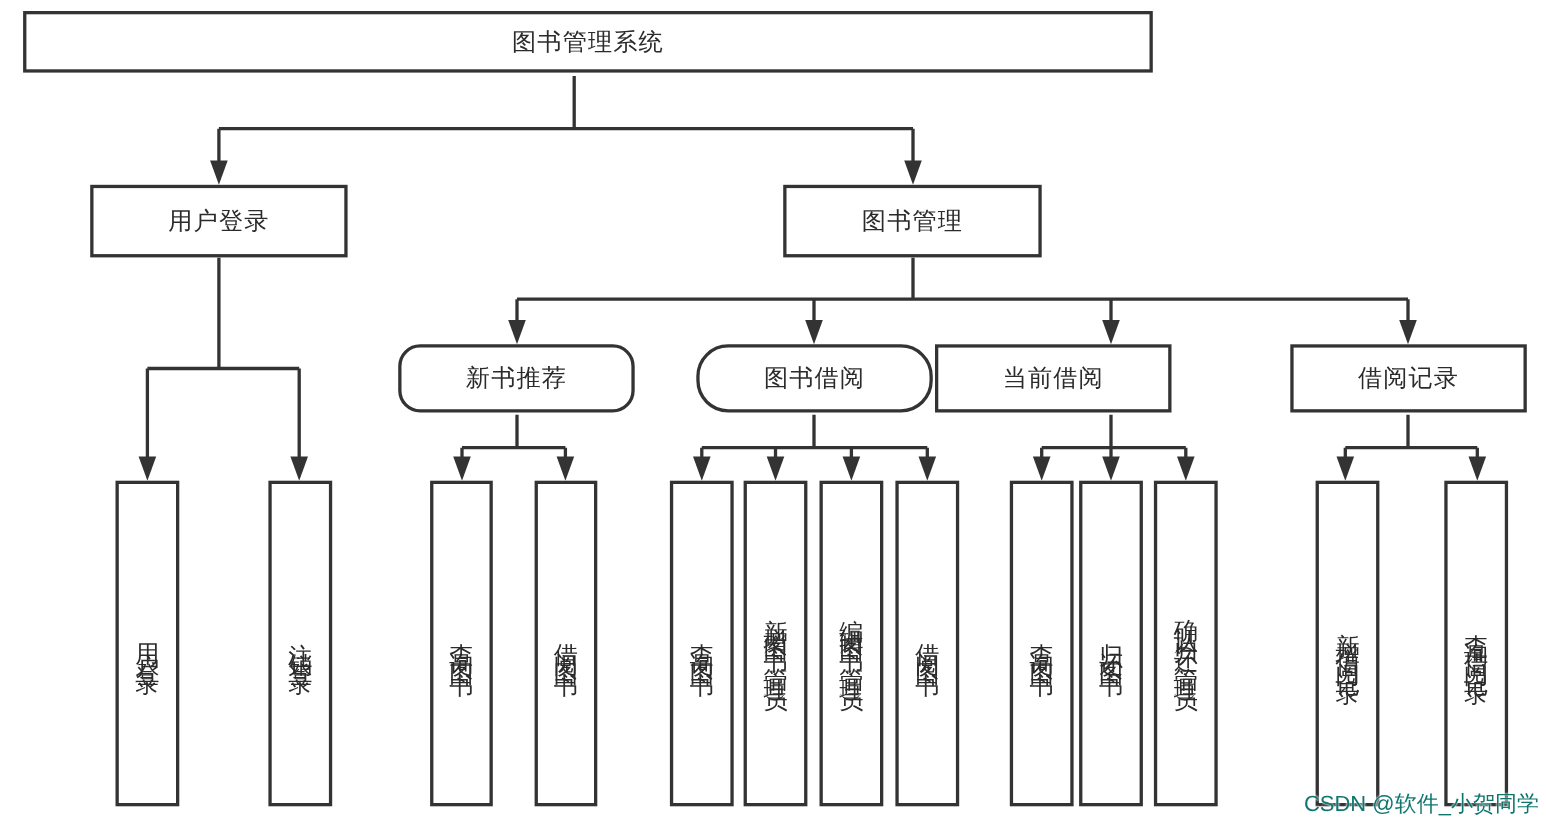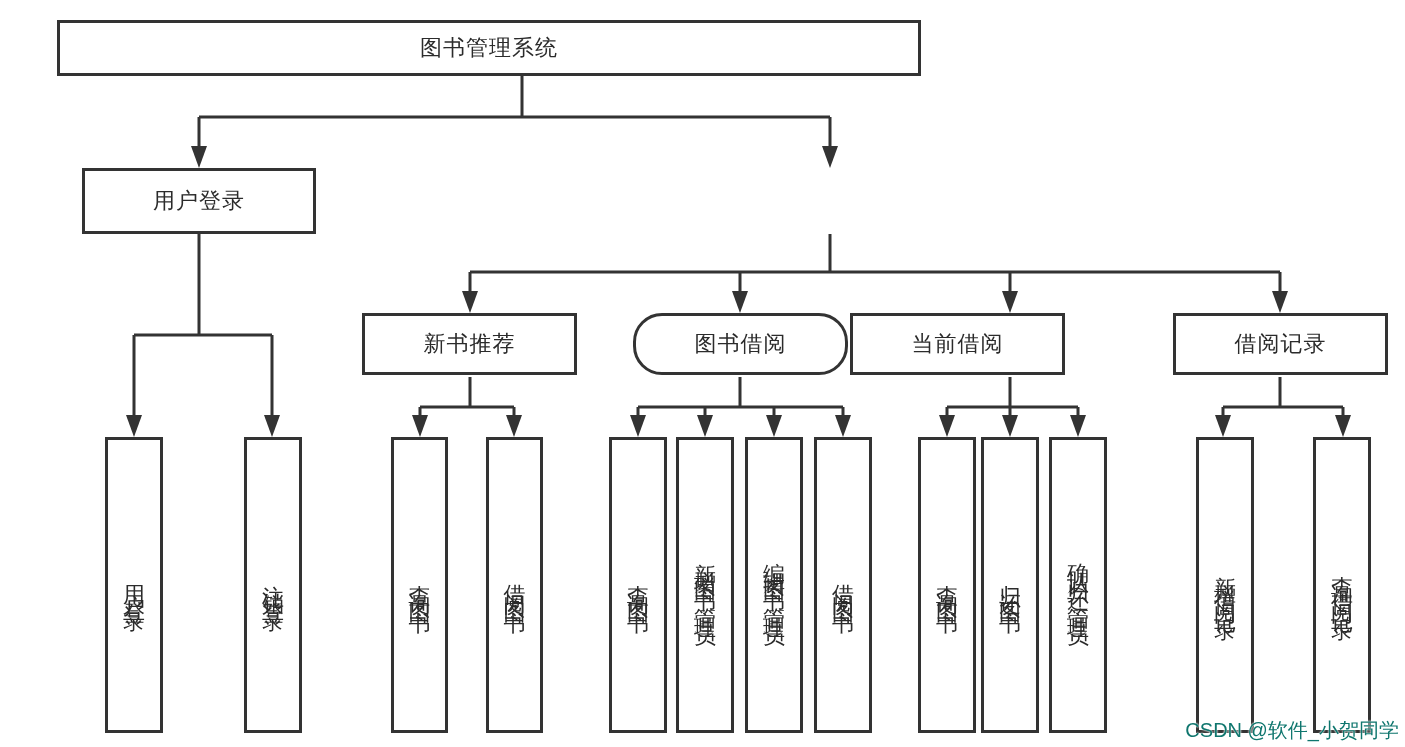--- a/index.html
+++ b/index.html
@@ -68,29 +68,32 @@
       <polygon points="766,415 782,415 774,437"></polygon>
       <polygon points="835,415 851,415 843,437"></polygon>
       <polygon points="939,415 955,415 947,437"></polygon>
       <polygon points="1002,415 1018,415 1010,437"></polygon>
       <polygon points="1070,415 1086,415 1078,437"></polygon>
       <polygon points="1215,415 1231,415 1223,437"></polygon>
       <polygon points="1335,415 1351,415 1343,437"></polygon>
     </g>
   </svg>
 
-  <div class="box hbox" style="left:21px;top:20px;width:864px;height:56px;margin-left:36px;">
+  <div class="box hbox" style="left:21px;top:10px;width:1027px;height:56px;">
     <span>图书管理系统</span>
   </div>
 
   <div class="box hbox" style="left:82px;top:168px;width:234px;height:66px;">
     <span>用户登录</span>
   </div>
+  <div class="box hbox" style="left:712px;top:168px;width:235px;height:66px;">
+    <span>图书管理</span>
+  </div>
 
-  <div class="box hbox" style="left:362px;top:313px;width:215px;height:62px;">
+  <div class="box hbox" style="left:362px;top:313px;width:215px;height:62px;border-radius:20px;">
     <span>新书推荐</span>
   </div>
   <div class="box hbox" style="left:633px;top:313px;width:215px;height:62px;border-radius:29px;">
     <span>图书借阅</span>
   </div>
   <div class="box hbox" style="left:850px;top:313px;width:215px;height:62px;">
     <span>当前借阅</span>
   </div>
   <div class="box hbox" style="left:1173px;top:313px;width:215px;height:62px;">
     <span>借阅记录</span>

